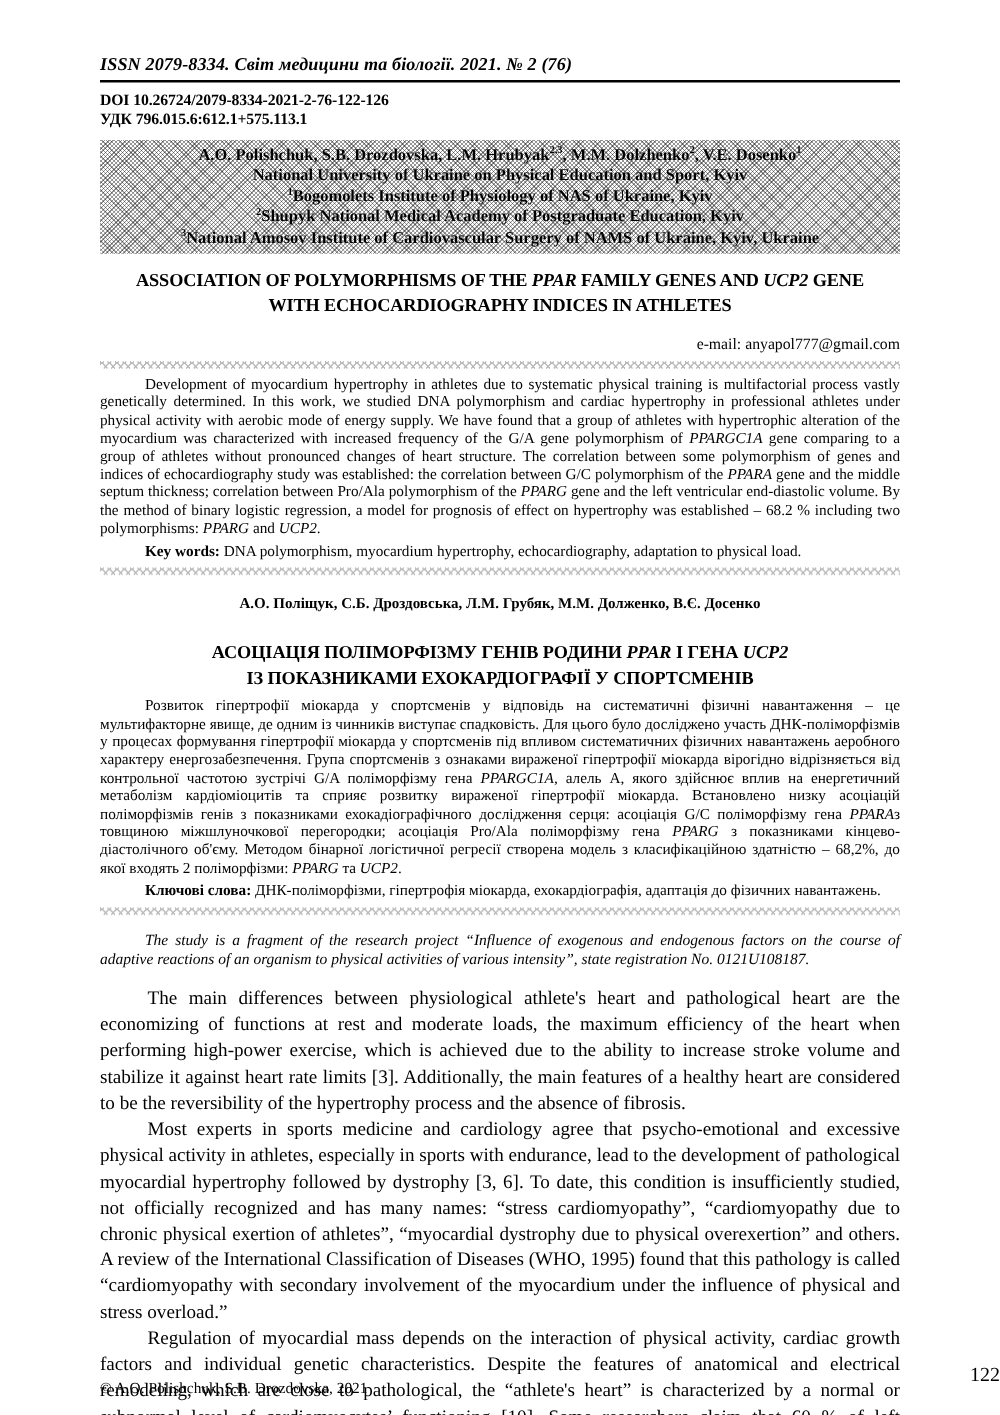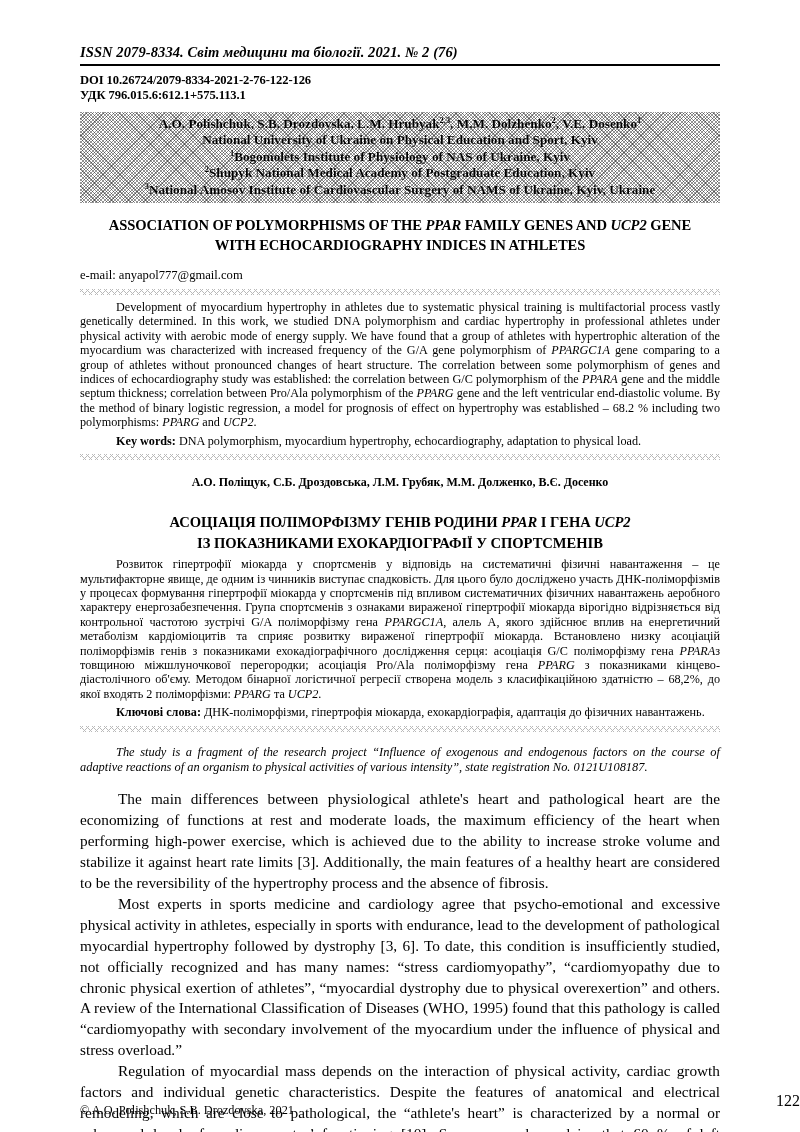--- a/index.html
+++ b/index.html
@@ -75,20 +75,21 @@
     text-align: center;
     font-weight: bold;
     font-size: 14.6px;
     line-height: 19.5px;
     letter-spacing: -0.1px;
   }
   .title-en i, .title-uk i { font-style: italic; text-align: center; }
 
   .email-line {
     margin-top: 13px;
+    text-align: right;
     font-size: 12.6px;
   }
 
   
   .wavy {
     height: 8px;
     margin: 5px 0 3px 0;
     background-repeat: repeat-x;
     background-size: 6px 8px;
     background-image:

